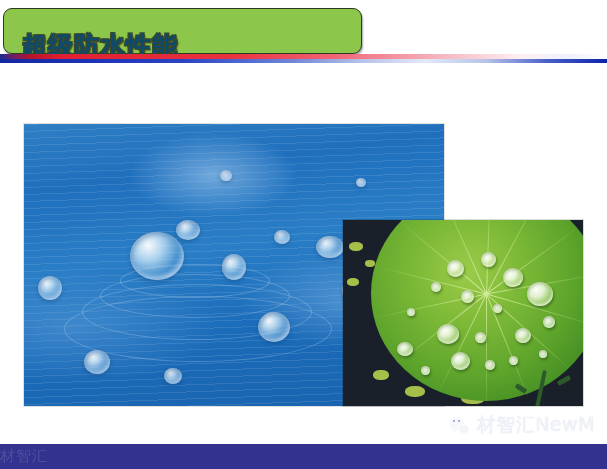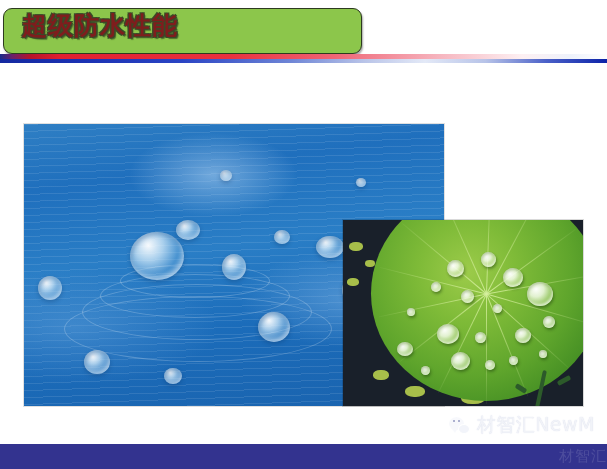--- a/index.html
+++ b/index.html
@@ -19,24 +19,24 @@
 
   
   #title-box {
     position:absolute; left:3px; top:8px; width:359px; height:46px;
     background:#8CC64B;
     border:1.5px solid #2d3a20;
     border-radius:9px;
     box-shadow:1px 2px 2px rgba(0,0,0,.35);
   }
   #title-text {
-    position:absolute; left:18px; top:0;
+    position:absolute; left:18px; top:20px;
     font-family:"DejaVu Sans", sans-serif;
     font-size:25px; font-weight:bold; letter-spacing:1px;
-    color:#7f1d1d;
+    color:#0c4a6e;
     text-shadow:
       -1.2px -1.2px 0 #3b4a28,  1.2px -1.2px 0 #3b4a28,
       -1.2px  1.2px 0 #3b4a28,  1.2px  1.2px 0 #3b4a28,
        2px 2px 1px rgba(40,55,25,.6);
     white-space:nowrap;
   }
 
   
   #divider { position:absolute; left:0; top:54px; width:607px; height:9px; }
   #divider .band-red {
@@ -158,21 +158,21 @@
     white-space:nowrap;
   }
 
   
   #bottom-bar {
     position:absolute; left:0; top:444px; width:607px; height:25px;
     background:#33338f;
   }
   #bottom-bar-text {
     position:absolute; left:0; top:3px; width:607px;
-    text-align:right;
+    text-align:left;
     font-family:"DejaVu Sans", sans-serif;
     font-size:15px; letter-spacing:1px;
     color:rgba(255,255,255,.13);
     white-space:nowrap;
   }
 </style>
 </head>
 <body>
 
 <div id="slide">

